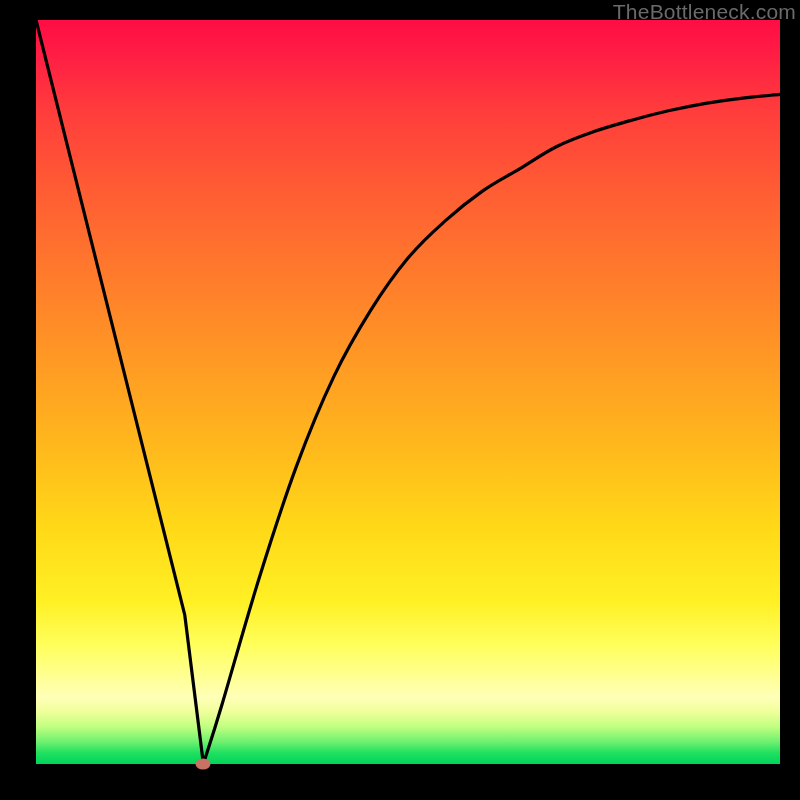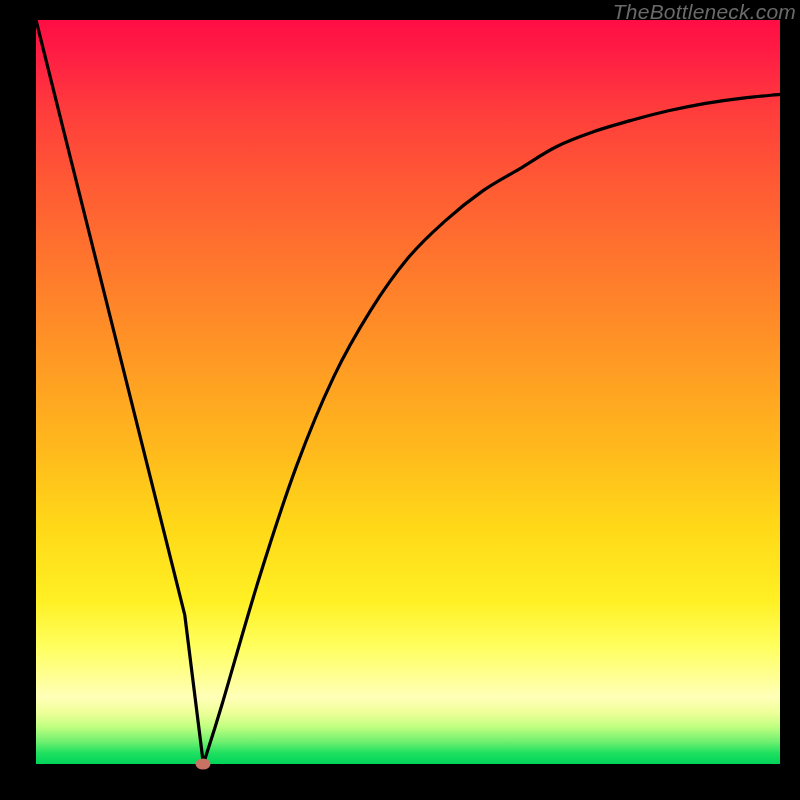--- a/index.html
+++ b/index.html
@@ -9,21 +9,20 @@
     height: 800px;
     overflow: hidden;
     background: #000;
     font-family: Arial, Helvetica, sans-serif;
   }
   .frame {
     position: relative;
     width: 800px;
     height: 800px;
     background: #000;
-    font-style: italic;
   }
   .plot-area {
     position: absolute;
     left: 36px;
     top: 20px;
     width: 744px;
     height: 744px;
     
     background: linear-gradient(to bottom,
       #ff0d44 0%,

